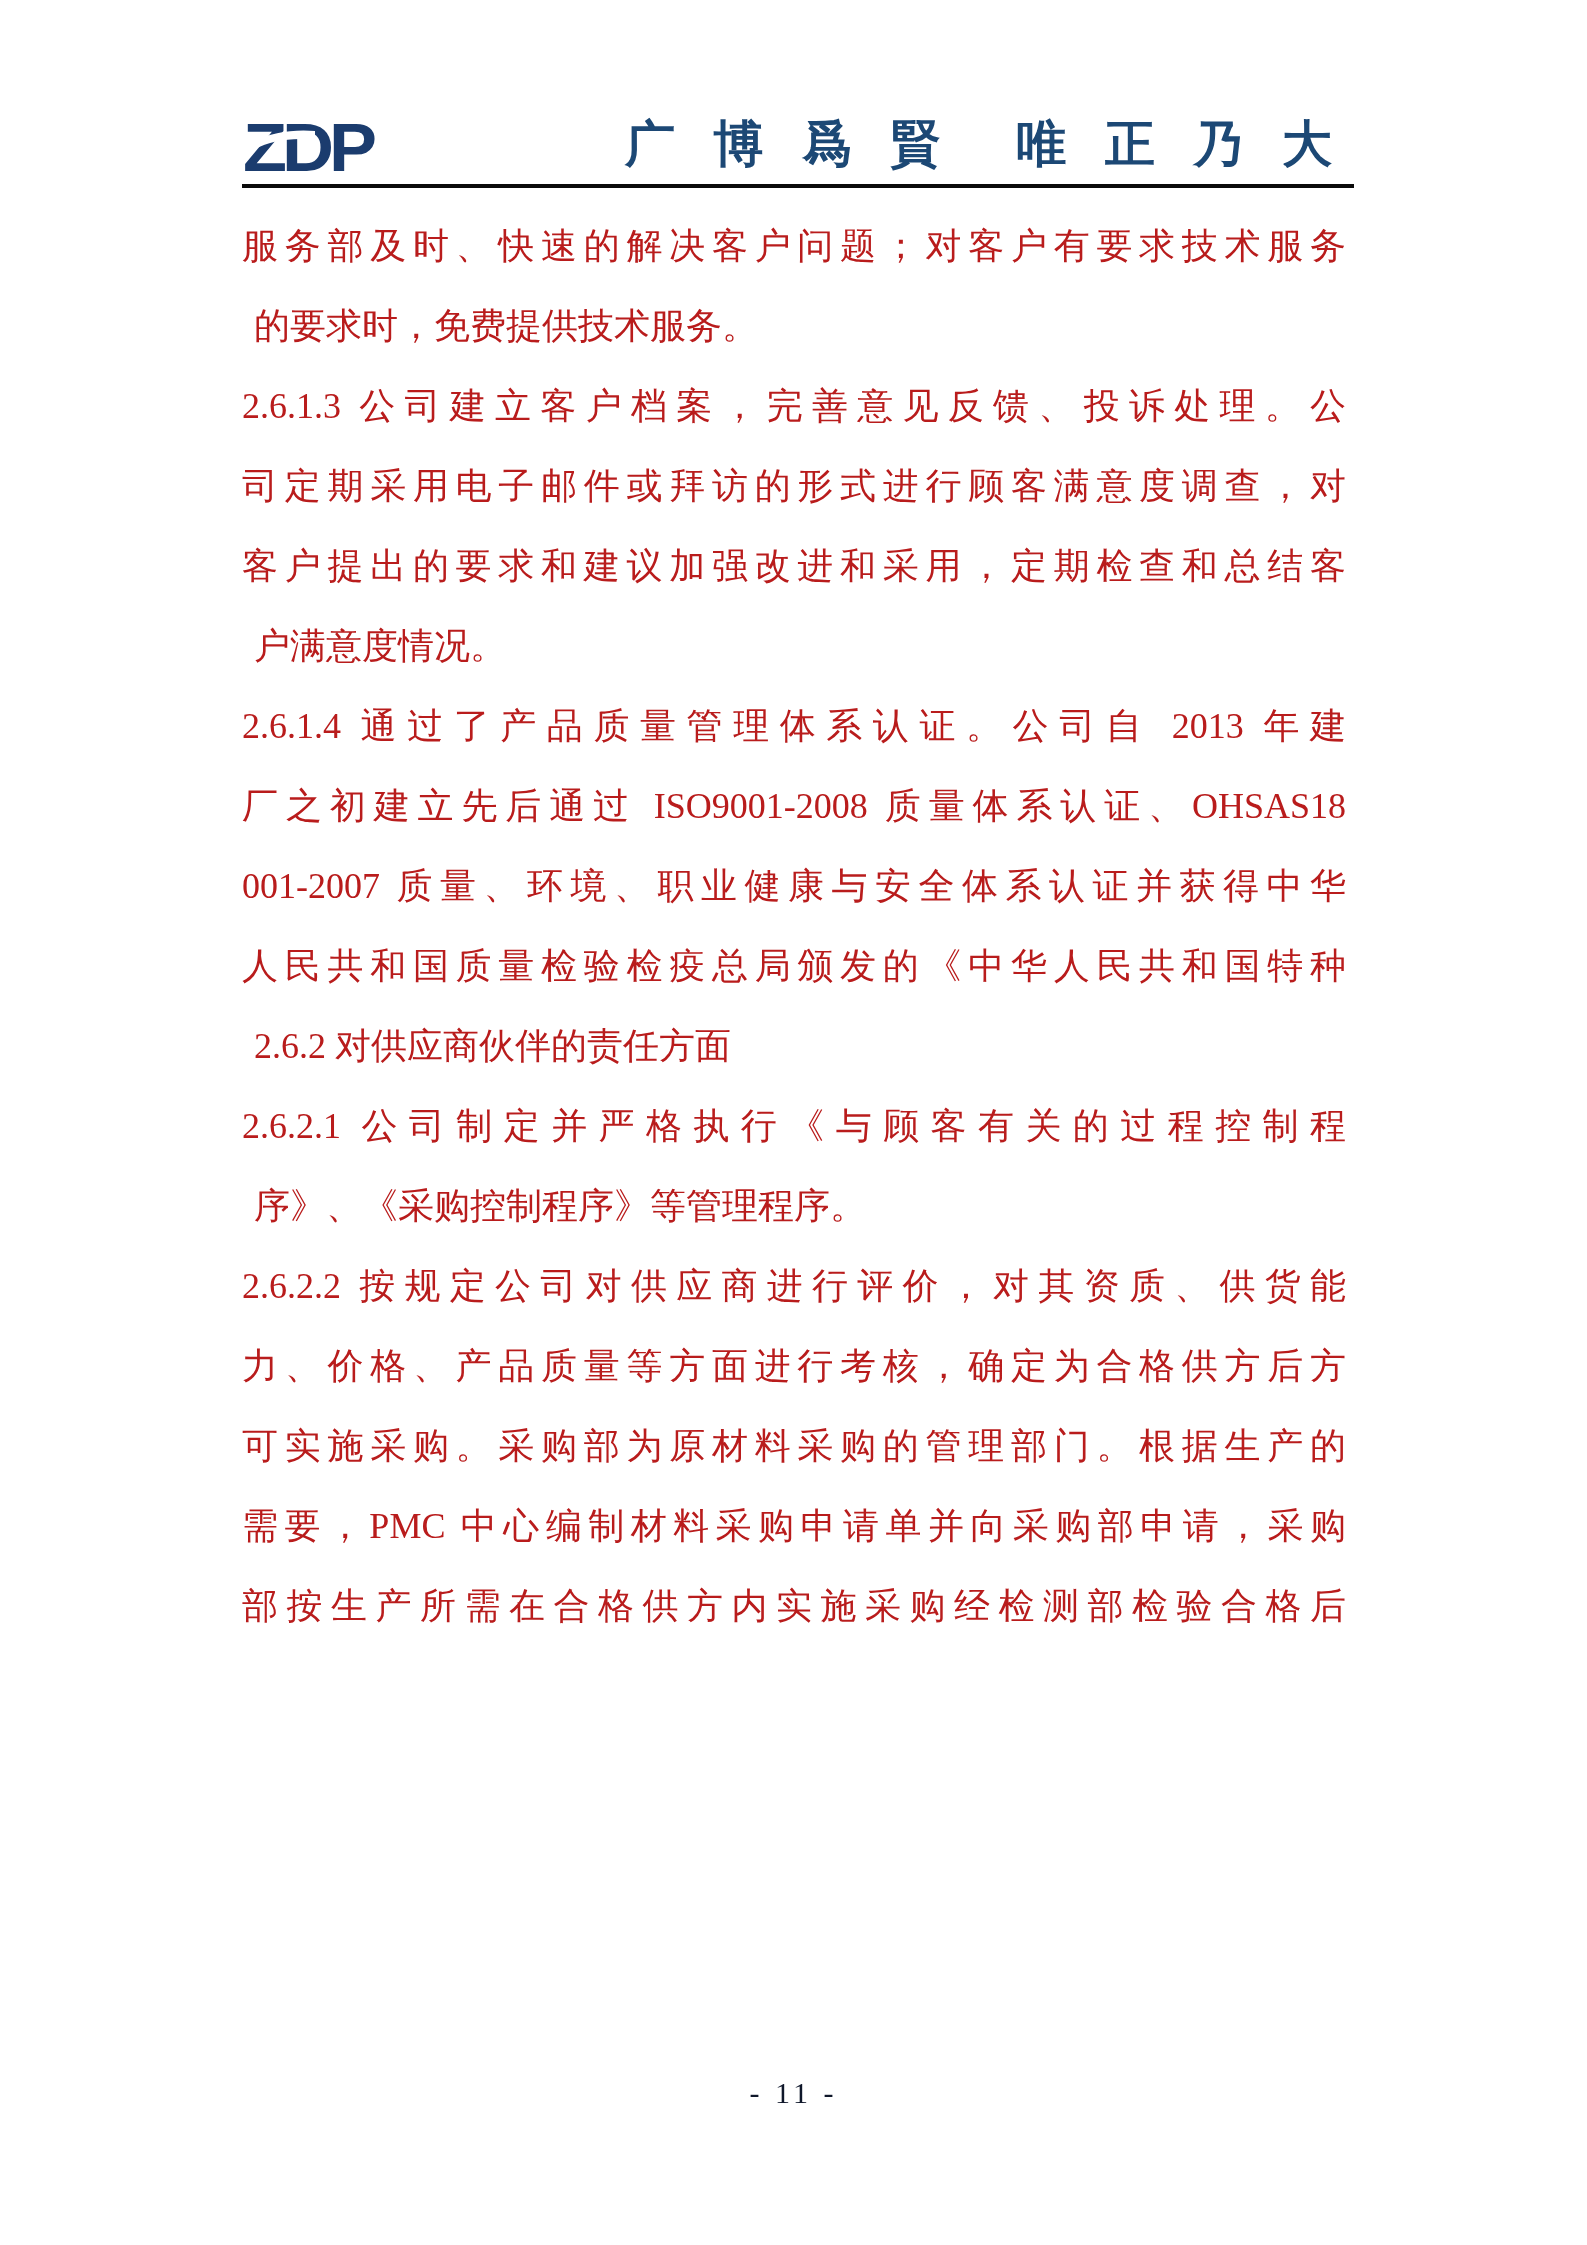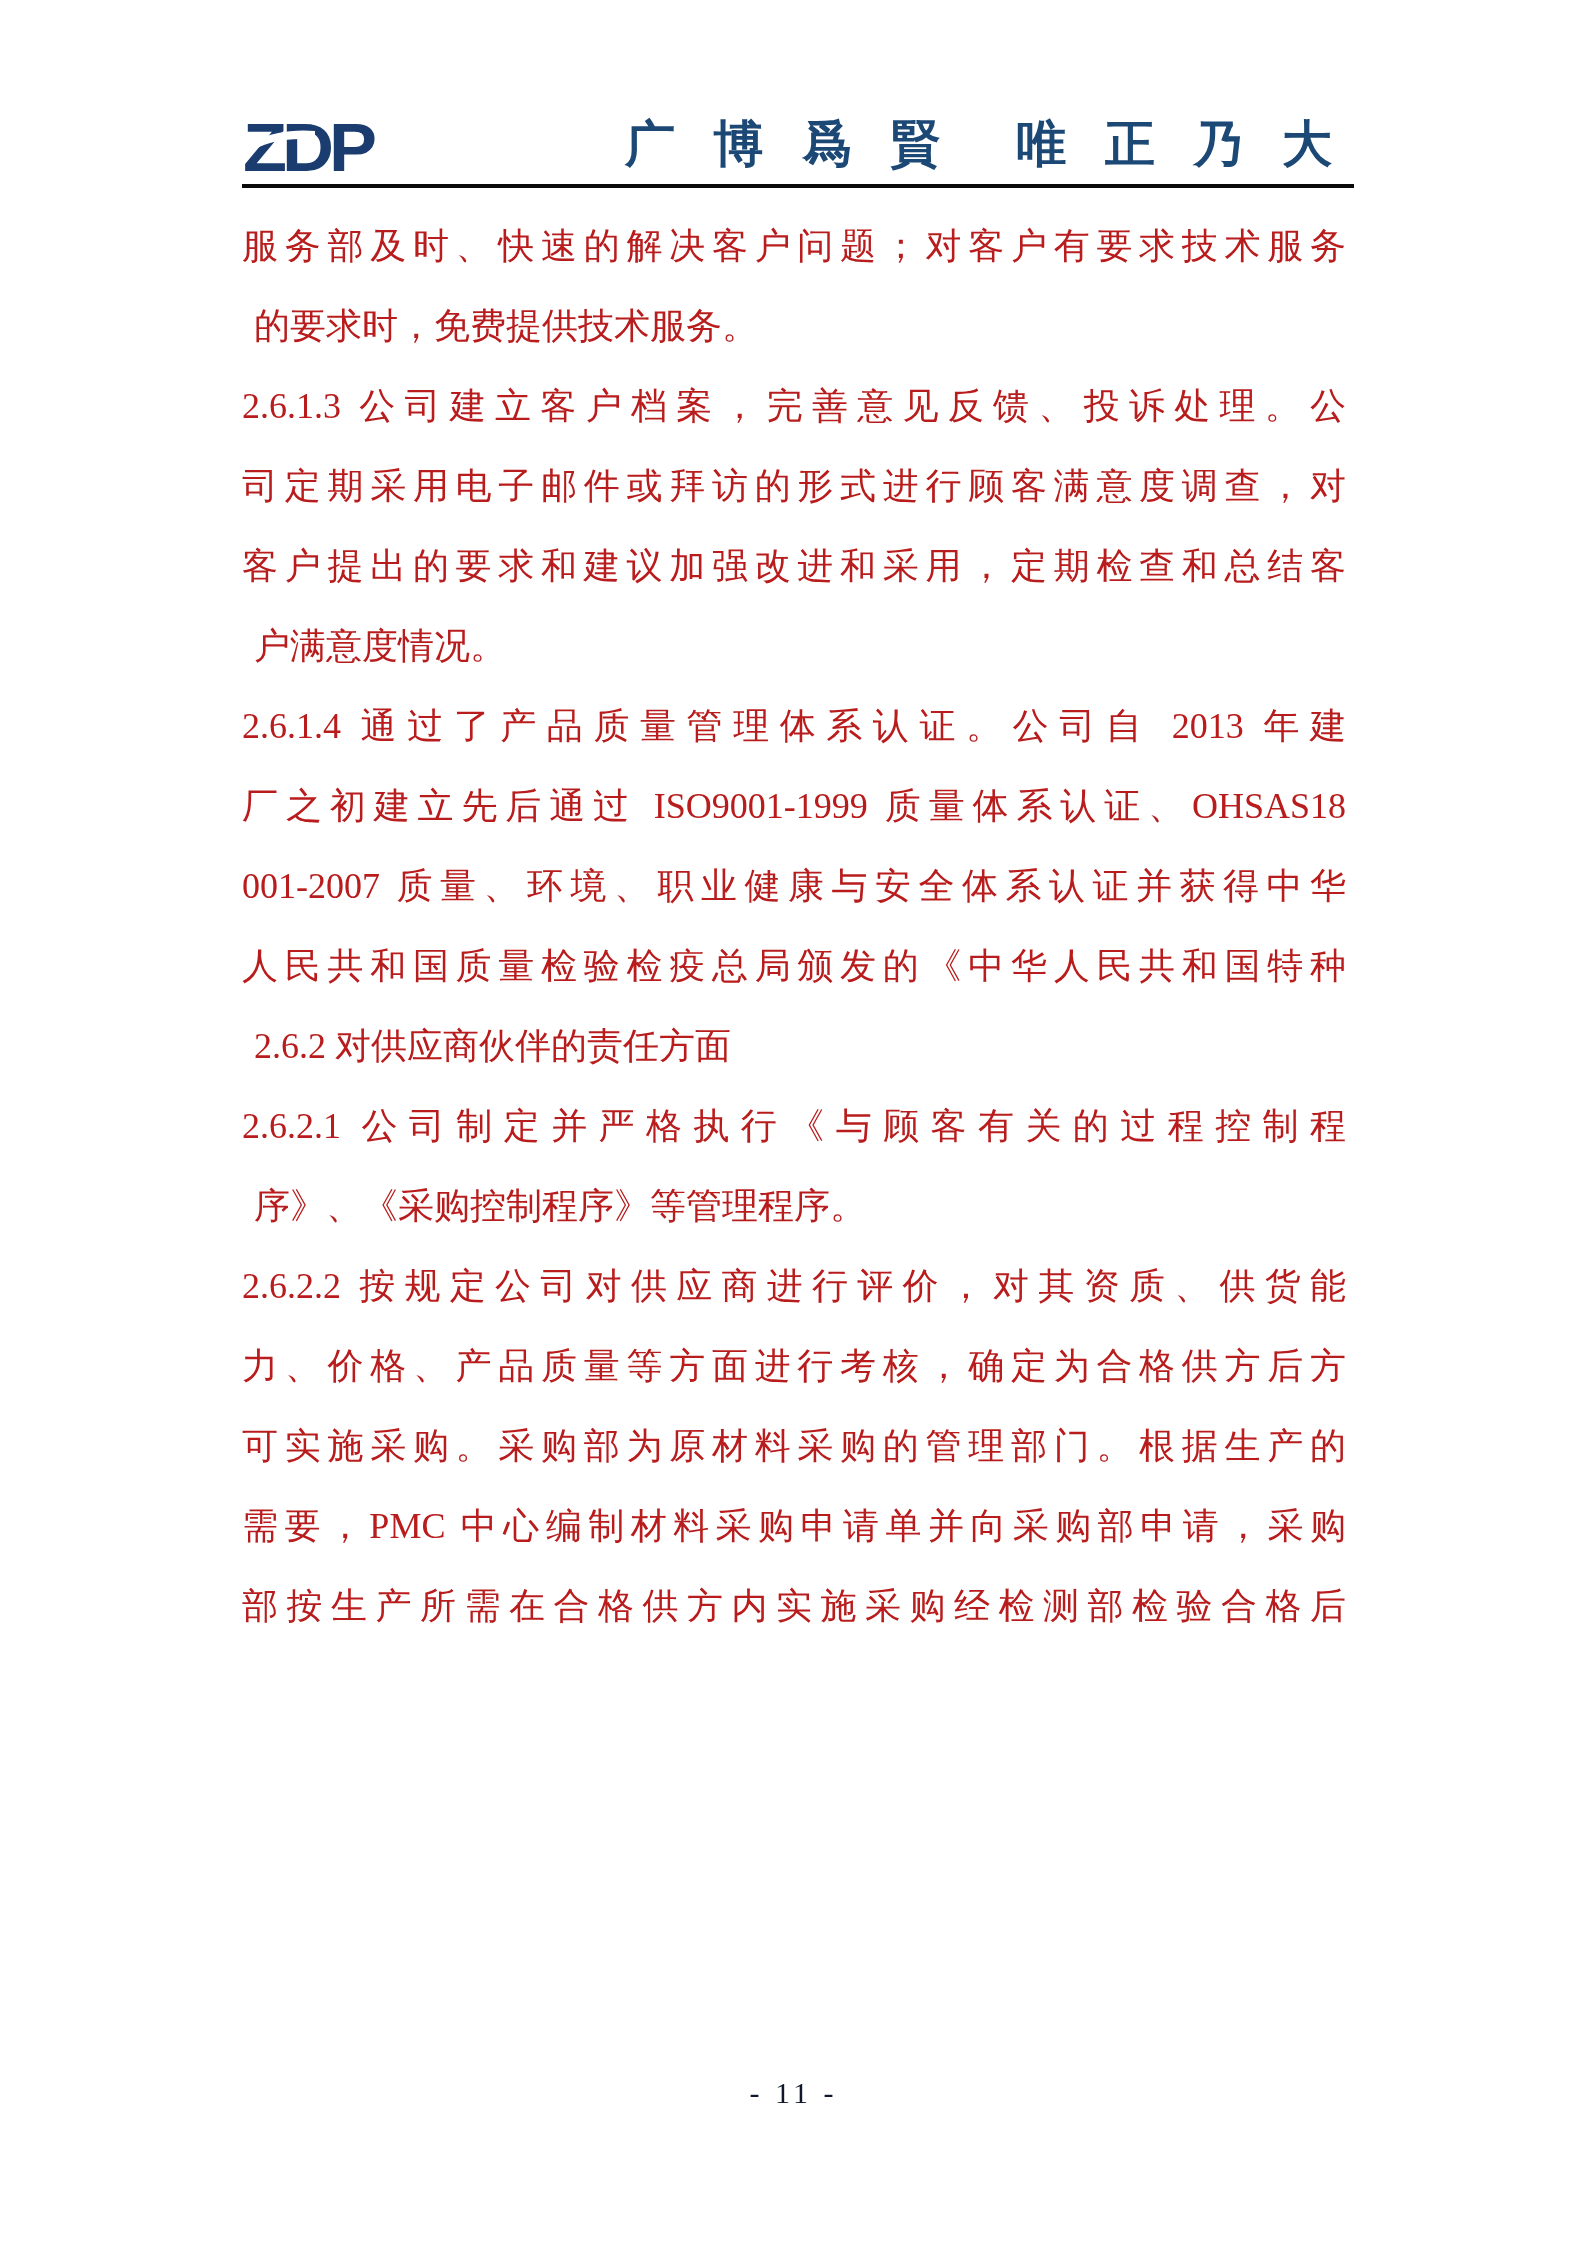--- a/index.html
+++ b/index.html
@@ -139,21 +139,21 @@
 </div>
 
 <div class="doc-body">
   <div class="line fill">服务部及时、快速的解决客户问题；对客户有要求技术服务</div>
   <div class="line end">的要求时，免费提供技术服务。</div>
   <div class="line fill">2.6.1.3 公司建立客户档案，完善意见反馈、投诉处理。公</div>
   <div class="line fill">司定期采用电子邮件或拜访的形式进行顾客满意度调查，对</div>
   <div class="line fill">客户提出的要求和建议加强改进和采用，定期检查和总结客</div>
   <div class="line end">户满意度情况。</div>
   <div class="line fill">2.6.1.4 通过了产品质量管理体系认证。公司自 2013 年建</div>
-  <div class="line fill">厂之初建立先后通过 ISO9001-1999 质量体系认证、OHSAS18</div>
+  <div class="line fill">厂之初建立先后通过 ISO9001-2008 质量体系认证、OHSAS18</div>
   <div class="line fill">001-2007 质量、环境、职业健康与安全体系认证并获得中华</div>
   <div class="line fill">人民共和国质量检验检疫总局颁发的《中华人民共和国特种</div>
   <div class="line end">2.6.2 对供应商伙伴的责任方面</div>
   <div class="line fill">2.6.2.1 公司制定并严格执行《与顾客有关的过程控制程</div>
   <div class="line end">序》、《采购控制程序》等管理程序。</div>
   <div class="line fill">2.6.2.2 按规定公司对供应商进行评价，对其资质、供货能</div>
   <div class="line fill">力、价格、产品质量等方面进行考核，确定为合格供方后方</div>
   <div class="line fill">可实施采购。采购部为原材料采购的管理部门。根据生产的</div>
   <div class="line fill">需要，PMC 中心编制材料采购申请单并向采购部申请，采购</div>
   <div class="line fill">部按生产所需在合格供方内实施采购经检测部检验合格后</div>

